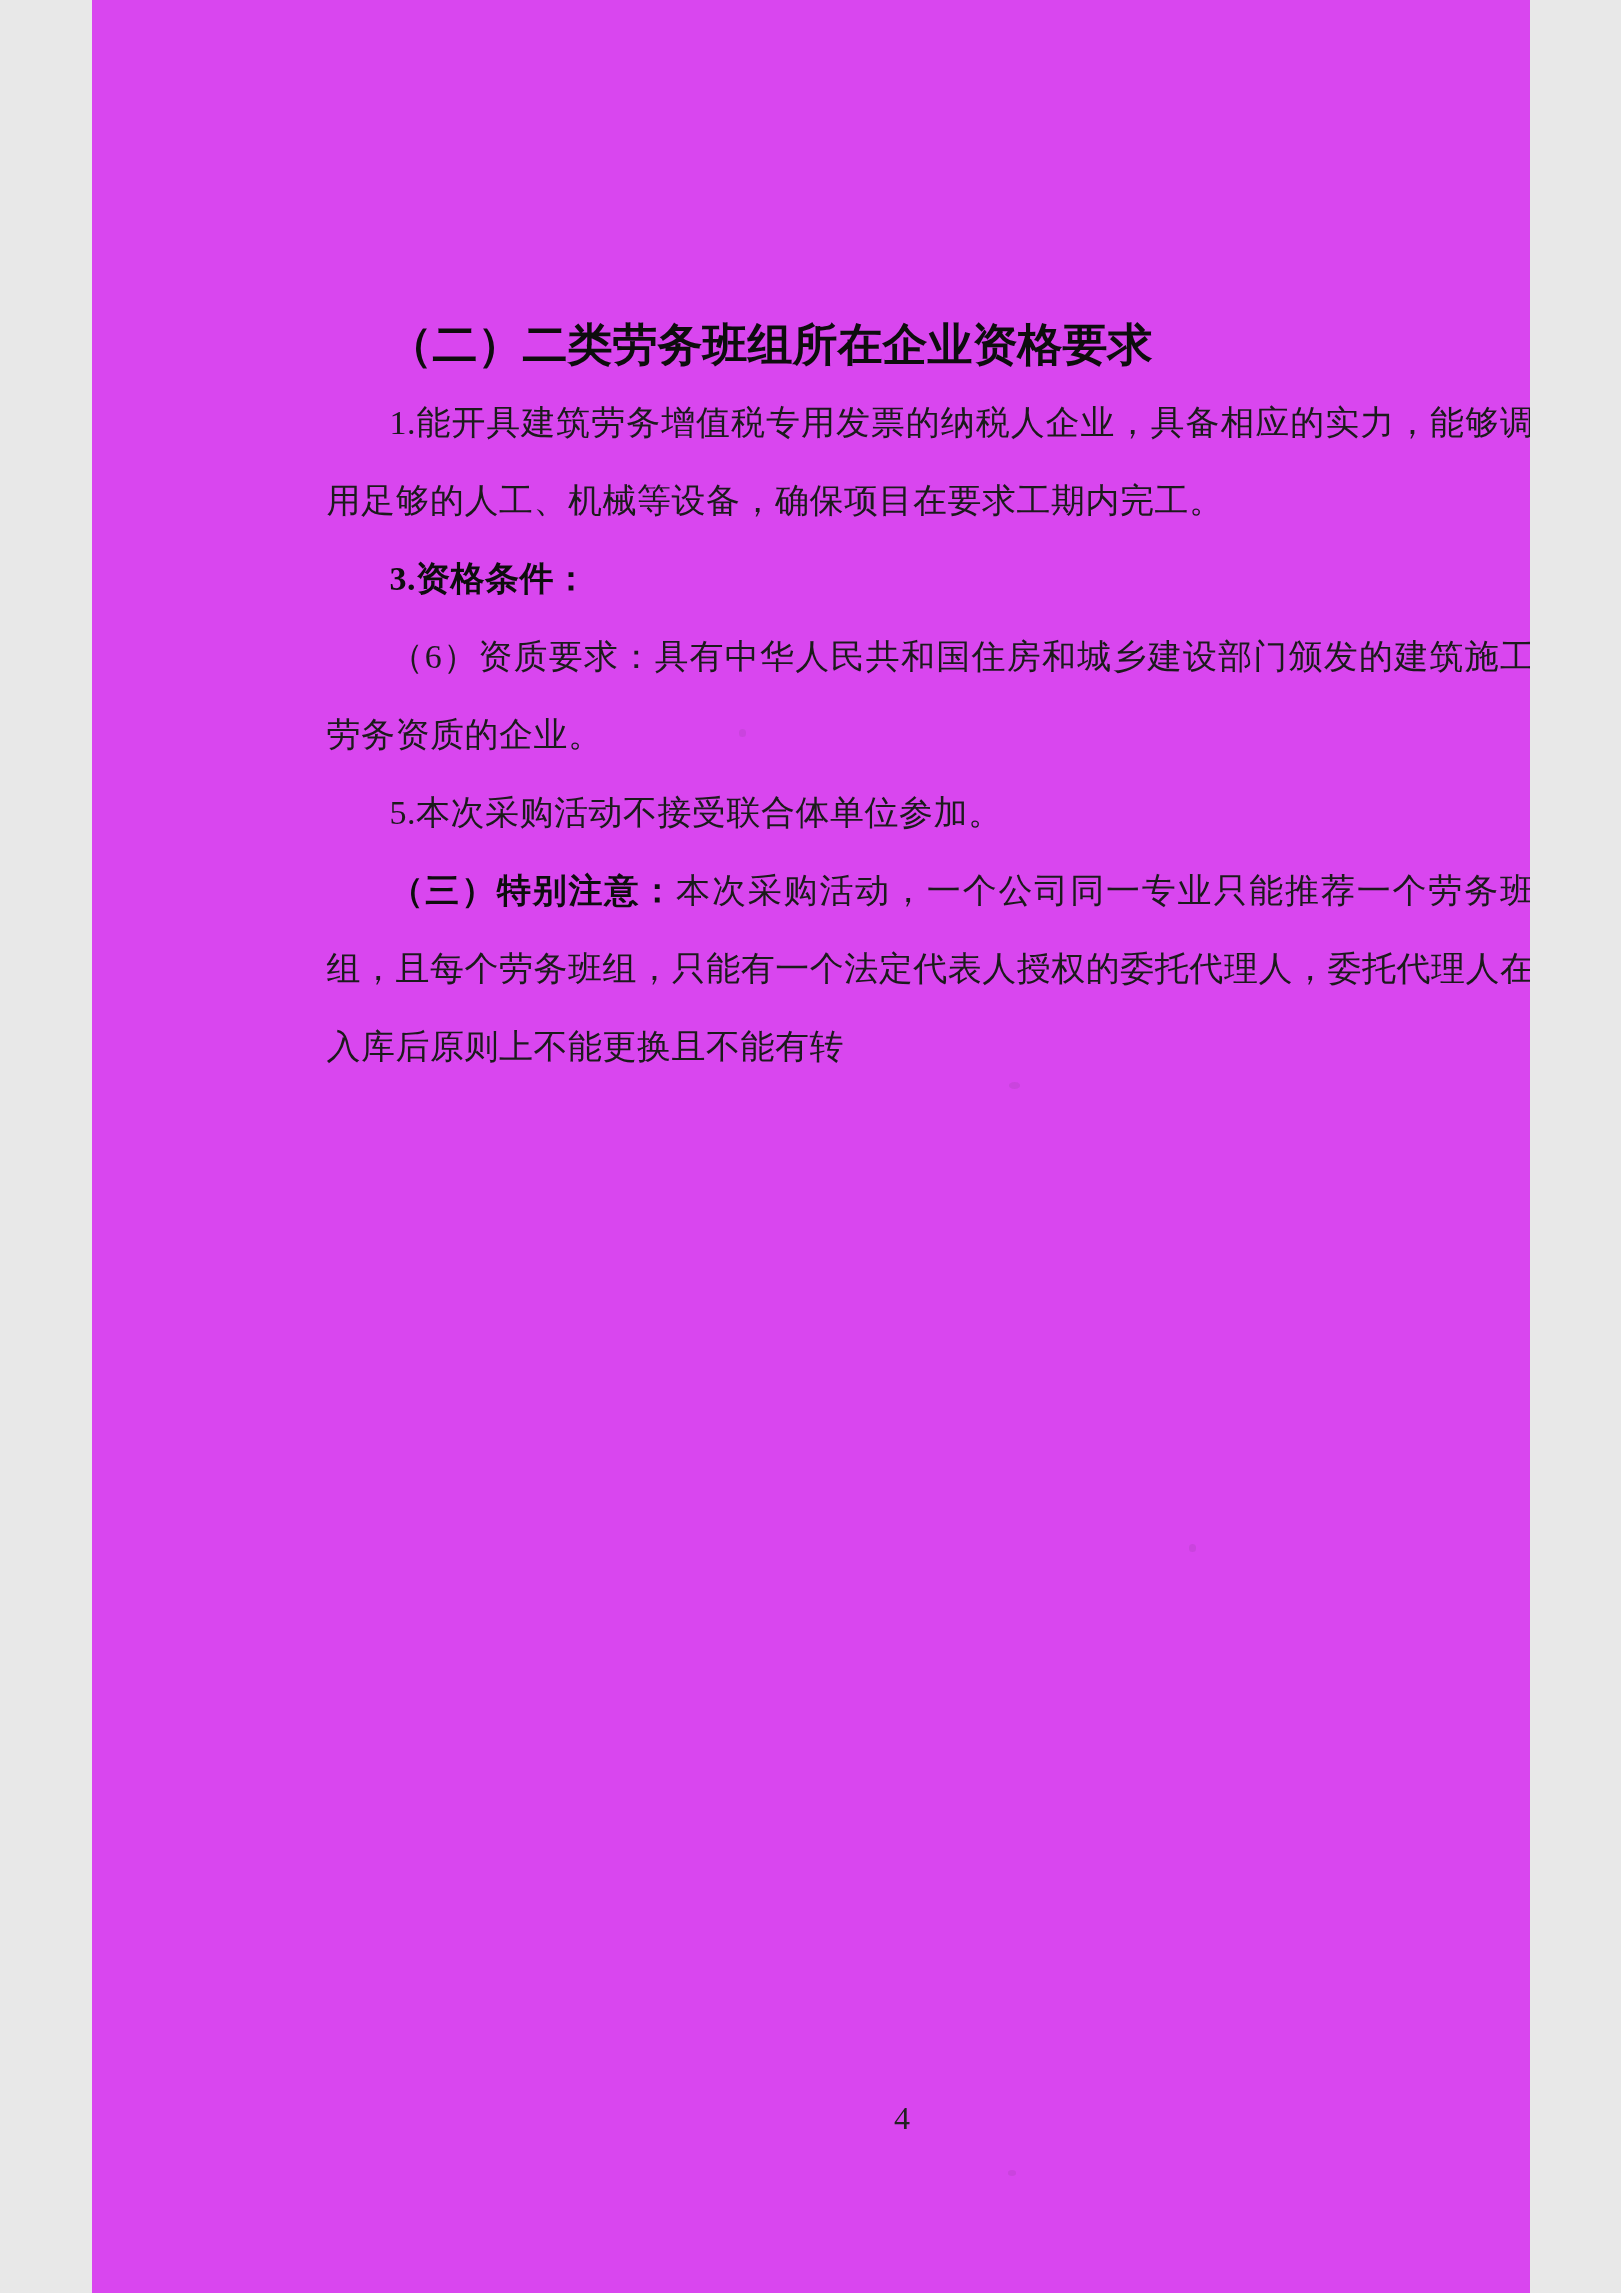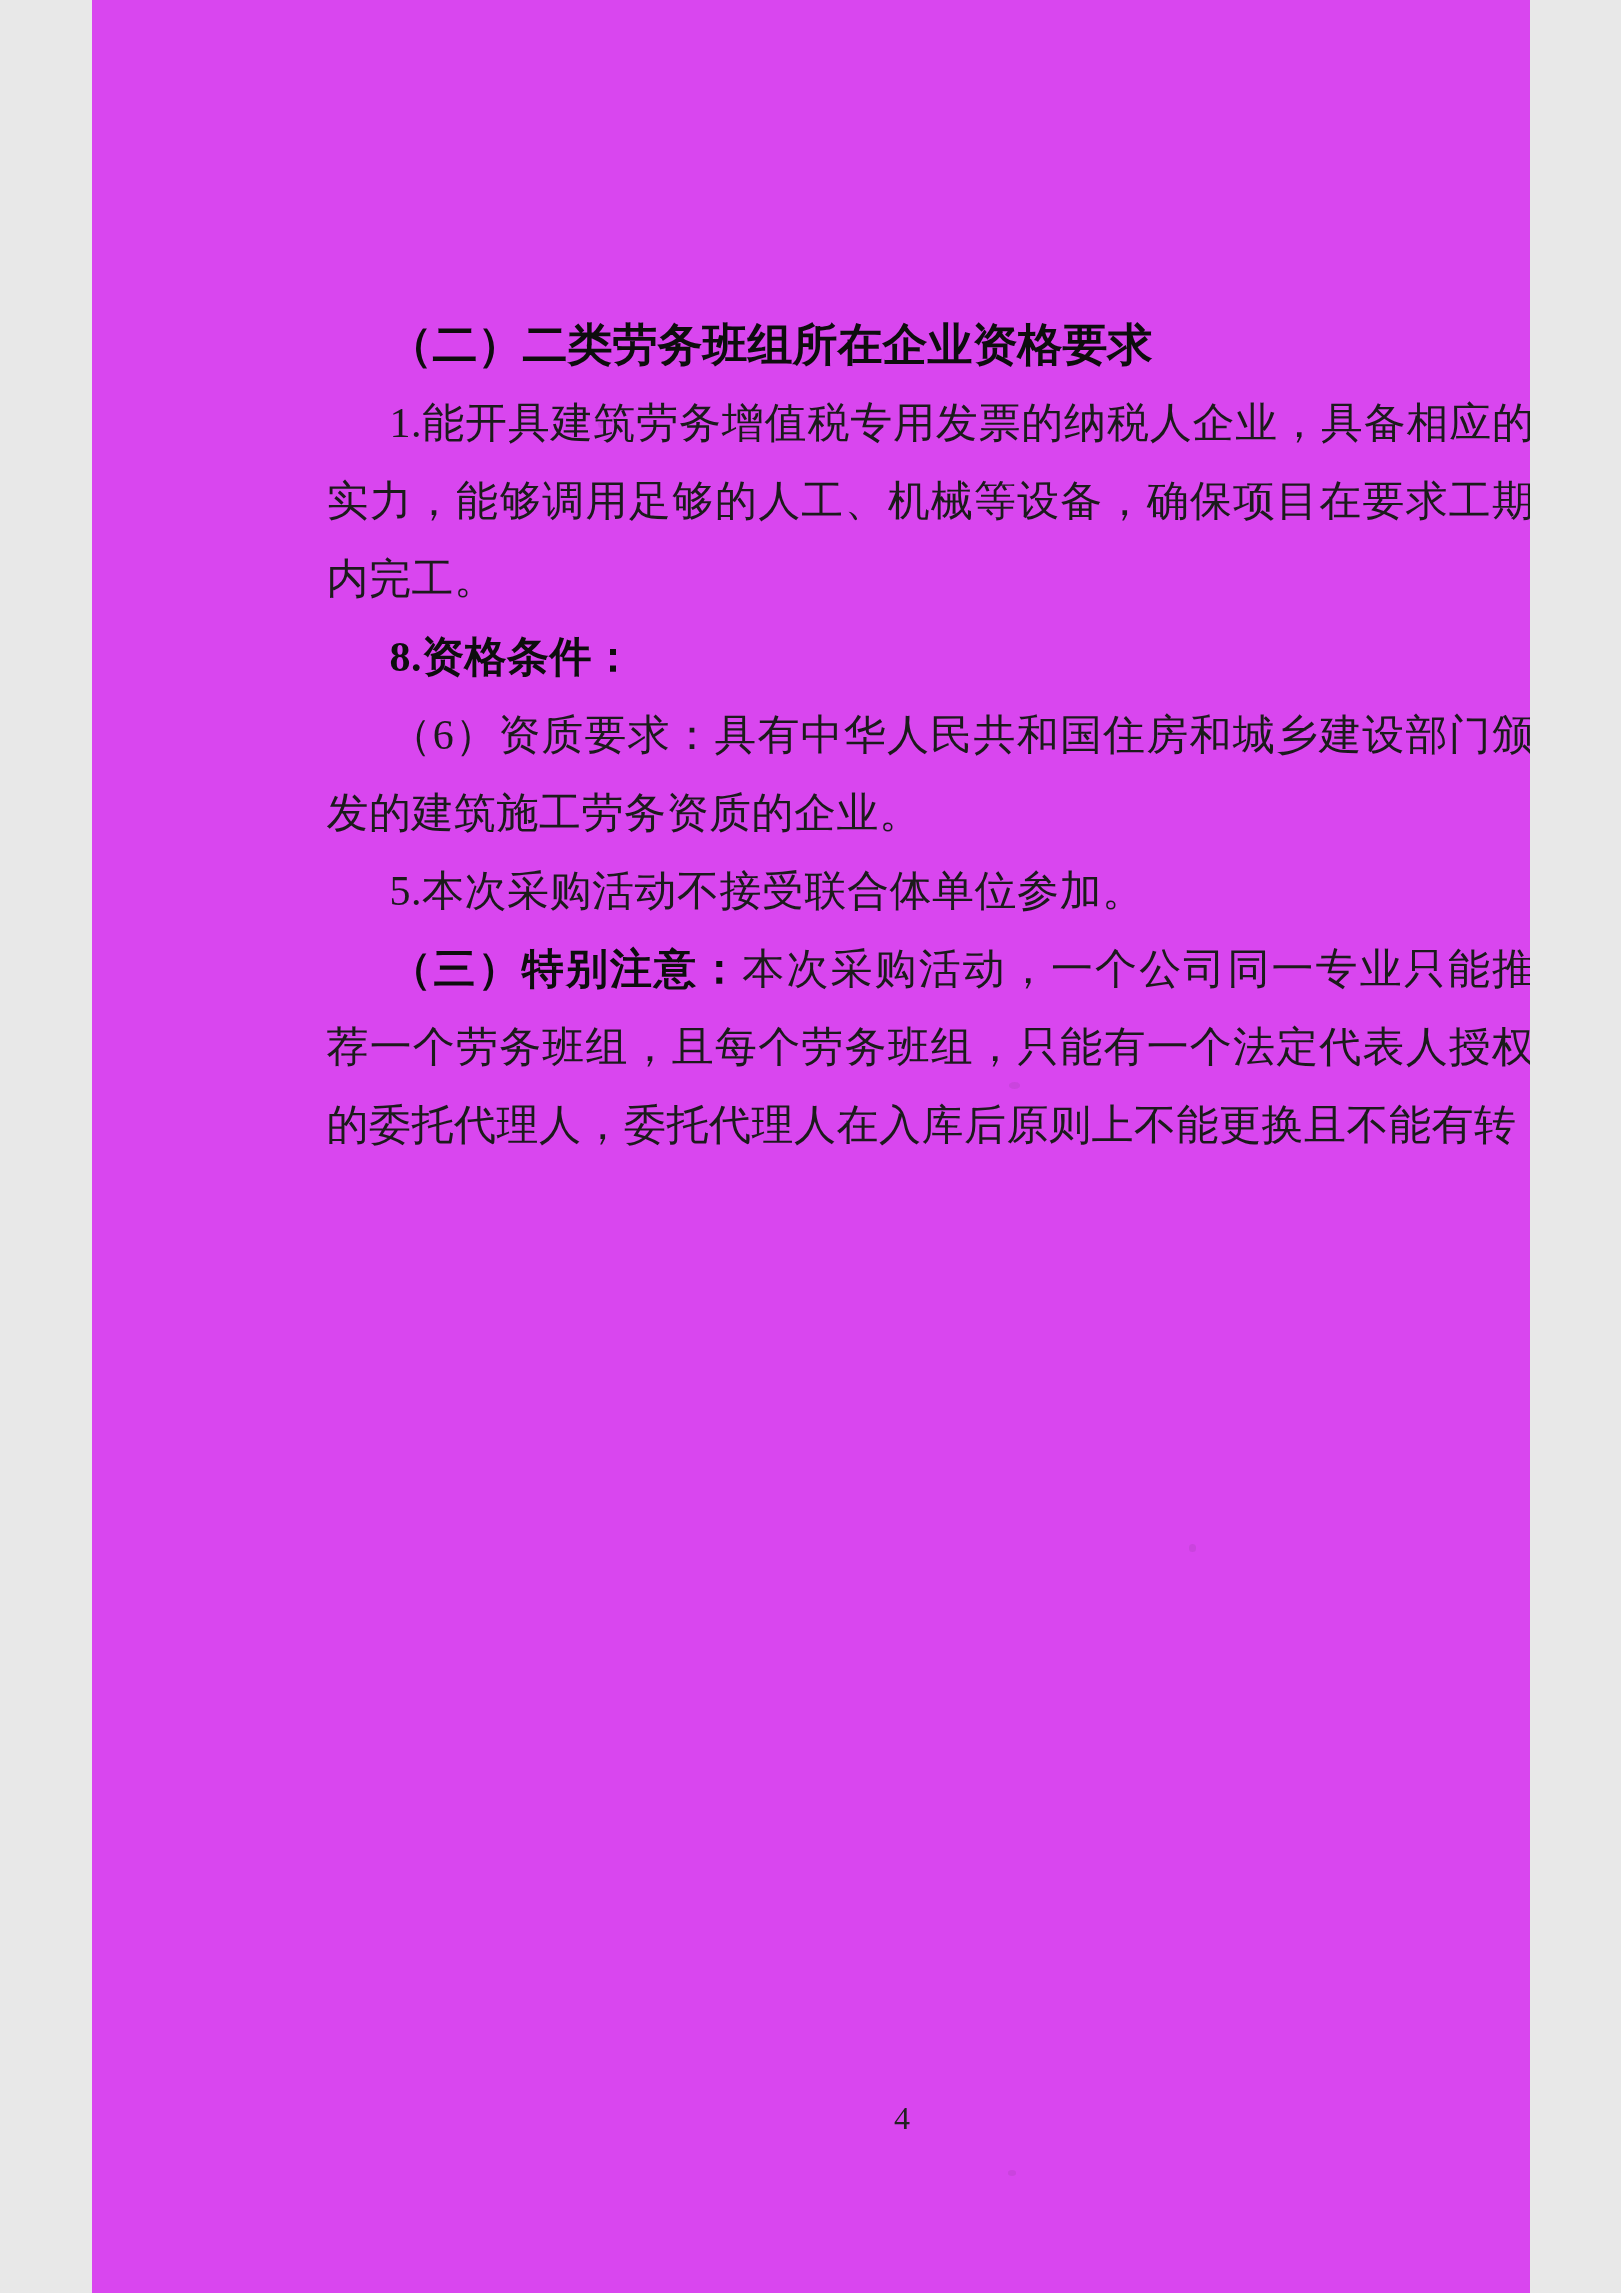--- a/index.html
+++ b/index.html
@@ -27,21 +27,21 @@
     margin: 0;
     font-size: 45px;
     font-weight: bold;
     color: #0d0d0d;
     line-height: 78px;
     text-indent: 61px;
     white-space: nowrap;
   }
   .para {
     margin: 0;
-    font-size: 42px;
+    font-size: 34px;
     line-height: 78px;
     letter-spacing: 0.5px;
     text-align: justify;
     text-justify: inter-character;
     text-indent: 63px;
   }
   .para .bold {
     font-weight: bold;
     color: #0d0d0d;
   }
@@ -62,21 +62,21 @@
   }
 </style>
 </head>
 <body>
 
 <div class="page">
   <div class="content">
     <h2 class="heading">（二）二类劳务班组所在企业资格要求</h2>
     <div id="paragraphs">
         <p class="para"><span>1.能开具建筑劳务增值税专用发票的纳税人企业，具备相应的实力，能够调用足够的人工、机械等设备，确保项目在要求工期内完工。</span></p>
-        <p class="para"><span class="bold">8.资格条件：</span></p>
+        <p class="para"><span class="bold">3.资格条件：</span></p>
         <p class="para"><span>（6）资质要求：具有中华人民共和国住房和城乡建设部门颁发的建筑施工劳务资质的企业。</span></p>
         <p class="para"><span>5.本次采购活动不接受联合体单位参加。</span></p>
         <p class="para"><span class="bold">（三）特别注意：</span><span>本次采购活动，一个公司同一专业只能推荐一个劳务班组，且每个劳务班组，只能有一个法定代表人授权的委托代理人，委托代理人在入库后原则上不能更换且不能有转</span></p>
       </div>
   </div>
 
   <div class="page-number">4</div>
 
   <div class="speck" style="left:506px; top:421px; width:9.8px; height:6.9px;"></div>
   <div class="speck" style="left:647px; top:729px; width:7.8px; height:7.8px;"></div>

